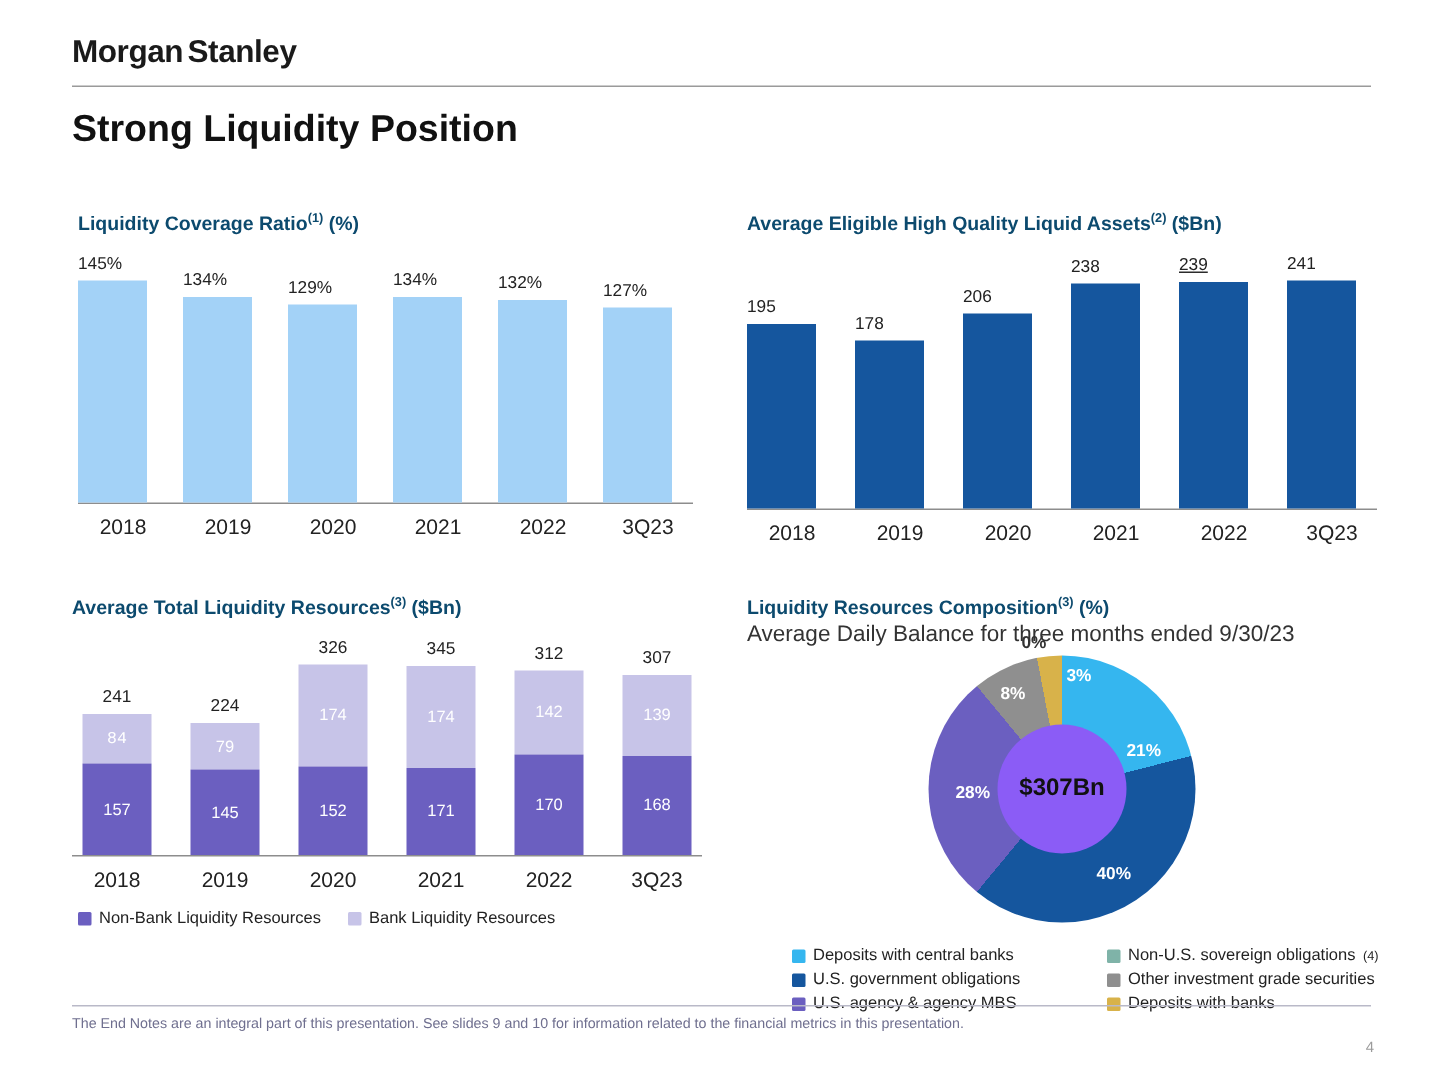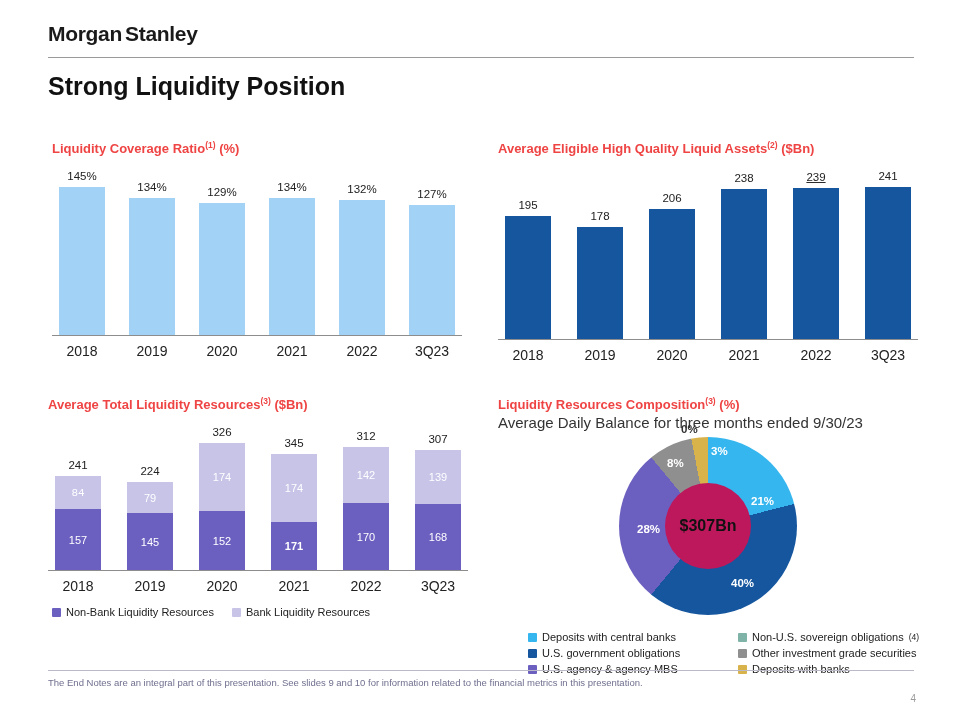--- a/index.html
+++ b/index.html
@@ -46,21 +46,21 @@
     left: 48px;
     top: 72px;
     font-size: 25px;
     font-weight: bold;
     color: #111111;
   }
   
   .panel-title {
     font-size: 13px;
     font-weight: bold;
-    color: #ef4444;
+    color: #0c4a6e;
   }
   .panel-sub {
     font-size: 15px;
     color: #333;
     margin-top: 2px;
   }
   sup { font-size: 8.5px; }
 
   .panel {
     position: absolute;
@@ -78,21 +78,21 @@
   .bars {
     position: relative;
     display: flex;
     align-items: flex-end;
     justify-content: space-between;
   }
   .bar-col {
     position: relative;
     display: flex;
     flex-direction: column;
-    align-items: center;
+    align-items: flex-start;
     justify-content: flex-end;
   }
   .bar-val {
     font-size: 11.5px;
     color: #222;
     margin-bottom: 5px;
   }
   .bar {
     width: 46px;
   }
@@ -159,21 +159,21 @@
   .donut {
     width: 178px;
     height: 178px;
     border-radius: 50%;
   }
   .donut-hole {
     position: absolute;
     left: 50%; top: 50%;
     transform: translate(-50%, -50%);
     width: 86px; height: 86px;
-    background: #be185d;
+    background: #8b5cf6;
     border-radius: 50%;
     display: flex;
     align-items: center;
     justify-content: center;
     font-size: 16px;
     font-weight: bold;
     color: #111;
   }
   .donut-label {
     position: absolute;
@@ -321,21 +321,21 @@
             <div class="seg nonbank" style="height: 57px;">145</div>
           </div>
           <div class="stack-col">
             <div class="stack-total">326</div>
             <div class="seg bank" style="height: 68px;">174</div>
             <div class="seg nonbank" style="height: 59px;">152</div>
           </div>
           <div class="stack-col">
             <div class="stack-total">345</div>
             <div class="seg bank" style="height: 68px;">174</div>
-            <div class="seg nonbank" style="height: 48px; font-weight: bold;">171</div>
+            <div class="seg nonbank" style="height: 58px;">171</div>
           </div>
           <div class="stack-col">
             <div class="stack-total">312</div>
             <div class="seg bank" style="height: 56px;">142</div>
             <div class="seg nonbank" style="height: 67px;">170</div>
           </div>
           <div class="stack-col">
             <div class="stack-total">307</div>
             <div class="seg bank" style="height: 54px;">139</div>
             <div class="seg nonbank" style="height: 66px;">168</div>

